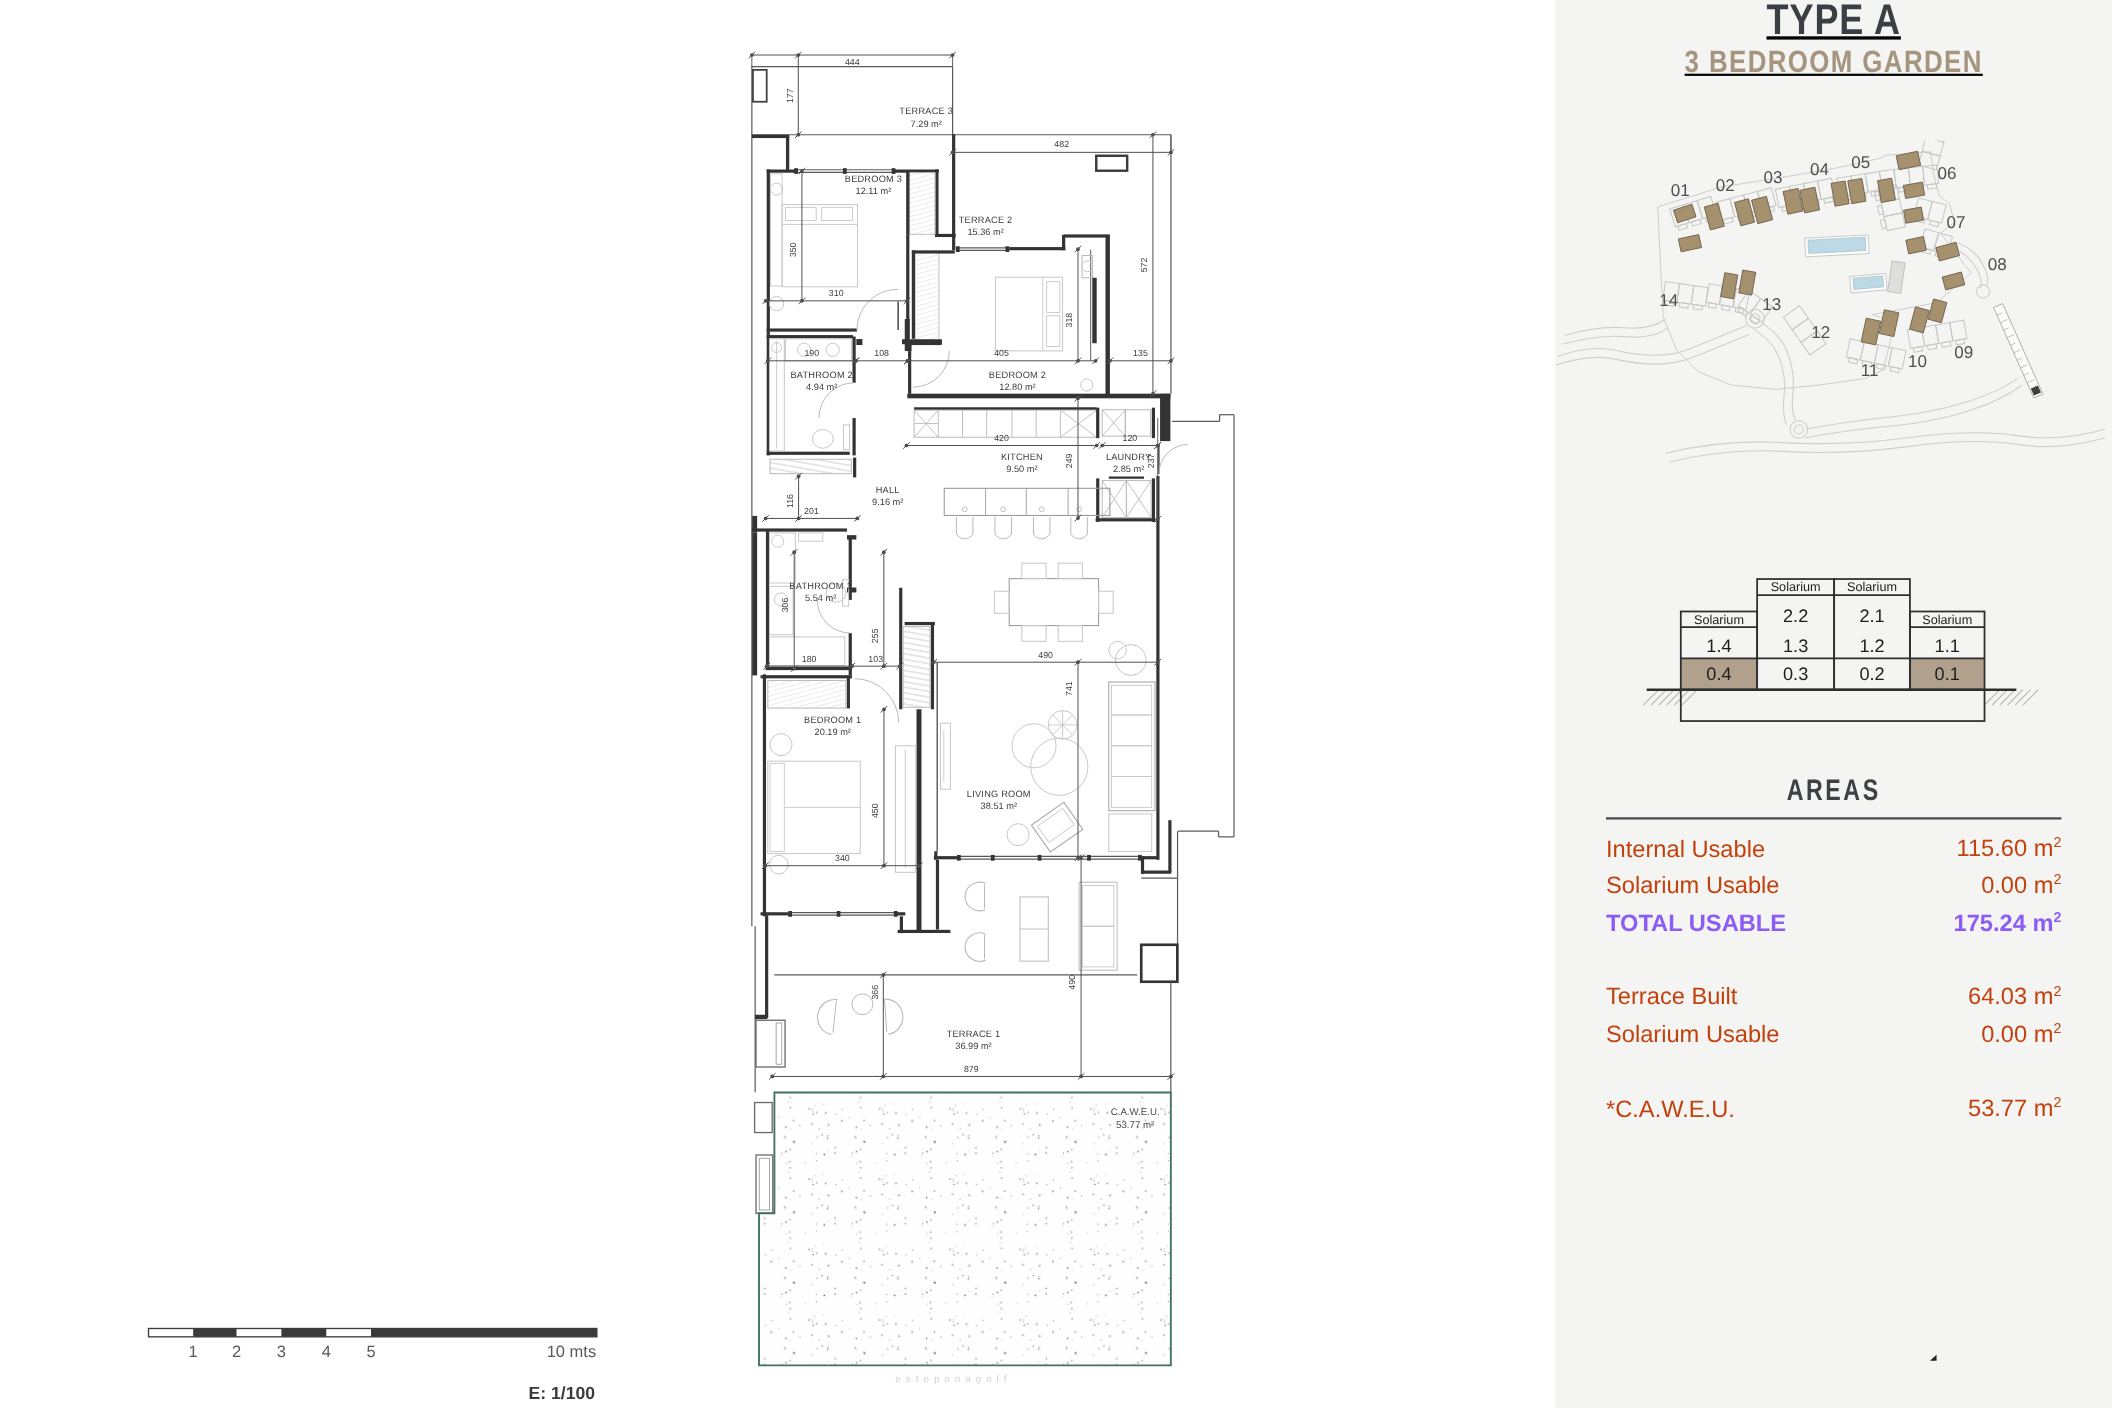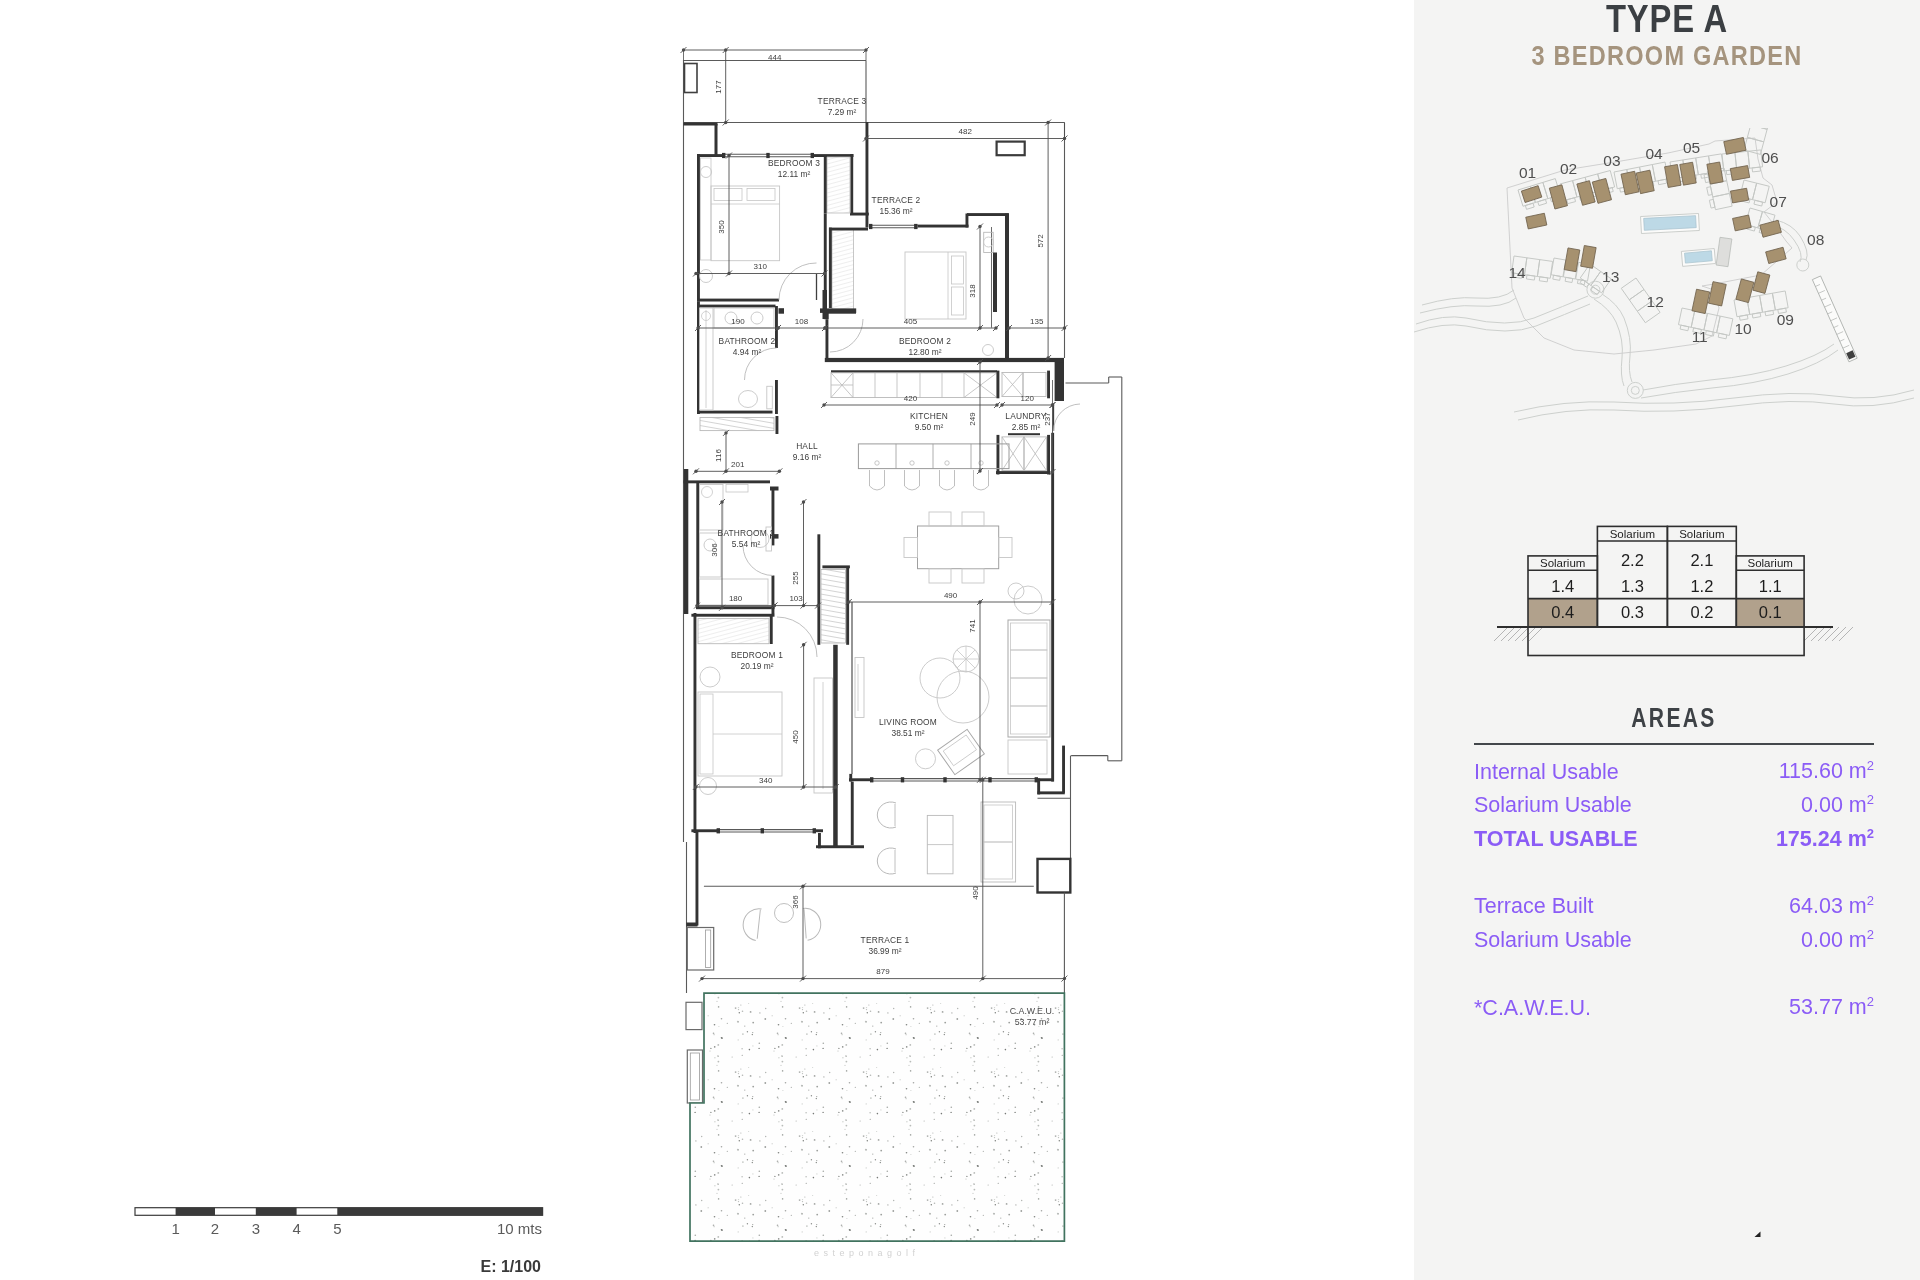--- a/index.html
+++ b/index.html
@@ -1,24 +1,24 @@
 <!DOCTYPE html>
 <html><head>
 <meta charset="utf-8">
 <style>
   html,body{margin:0;padding:0;}
   body{width:1920px;height:1280px;background:#ffffff;font-family:"Liberation Sans", sans-serif;overflow:hidden;position:relative;}
   #plan{position:absolute;left:0;top:0;}
-  #sidebar{position:absolute;left:1414px;top:0;width:506px;height:1280px;background:#f4f4f3;}
+  #sidebar{position:absolute;left:1414px;top:0;width:506px;height:1280px;background:#f4f4f3;text-decoration:underline;}
   .ttl{width:100%;text-align:center;font-weight:bold;color:#3b3f43;font-size:39px;letter-spacing:1px;margin-top:-3px;transform:scaleX(0.84);}
   .sub{width:100%;text-align:center;font-weight:bold;color:#a5947e;font-size:28px;letter-spacing:1.5px;margin-top:-1px;transform:scaleX(0.84);}
-  #areas{position:absolute;left:46px;right:46px;top:703px;margin-left:14px;}
+  #areas{position:absolute;left:46px;right:46px;top:703px;}
   .ahead{text-align:center;font-weight:bold;color:#3e4246;font-size:27px;letter-spacing:3px;transform:scaleX(0.78);}
   .aline{border-bottom:2px solid #43474b;margin-top:9px;}
-  .arow{position:relative;height:33.6px;font-size:21.5px;color:#8b5cf6;}
+  .arow{position:relative;height:33.6px;font-size:21.5px;color:#c2410c;}
   .arow .l{position:absolute;left:0;bottom:4px;}
   .arow .r{position:absolute;right:0;bottom:4px;}
   .arow.b{font-weight:bold;color:#8b5cf6;}
   .gap{height:34px;}
   sup{font-size:13px;}
 </style>
 </head>
 <body>
 
 <svg id="plan" width="1414" height="1280" viewBox="0 0 1414 1280">

